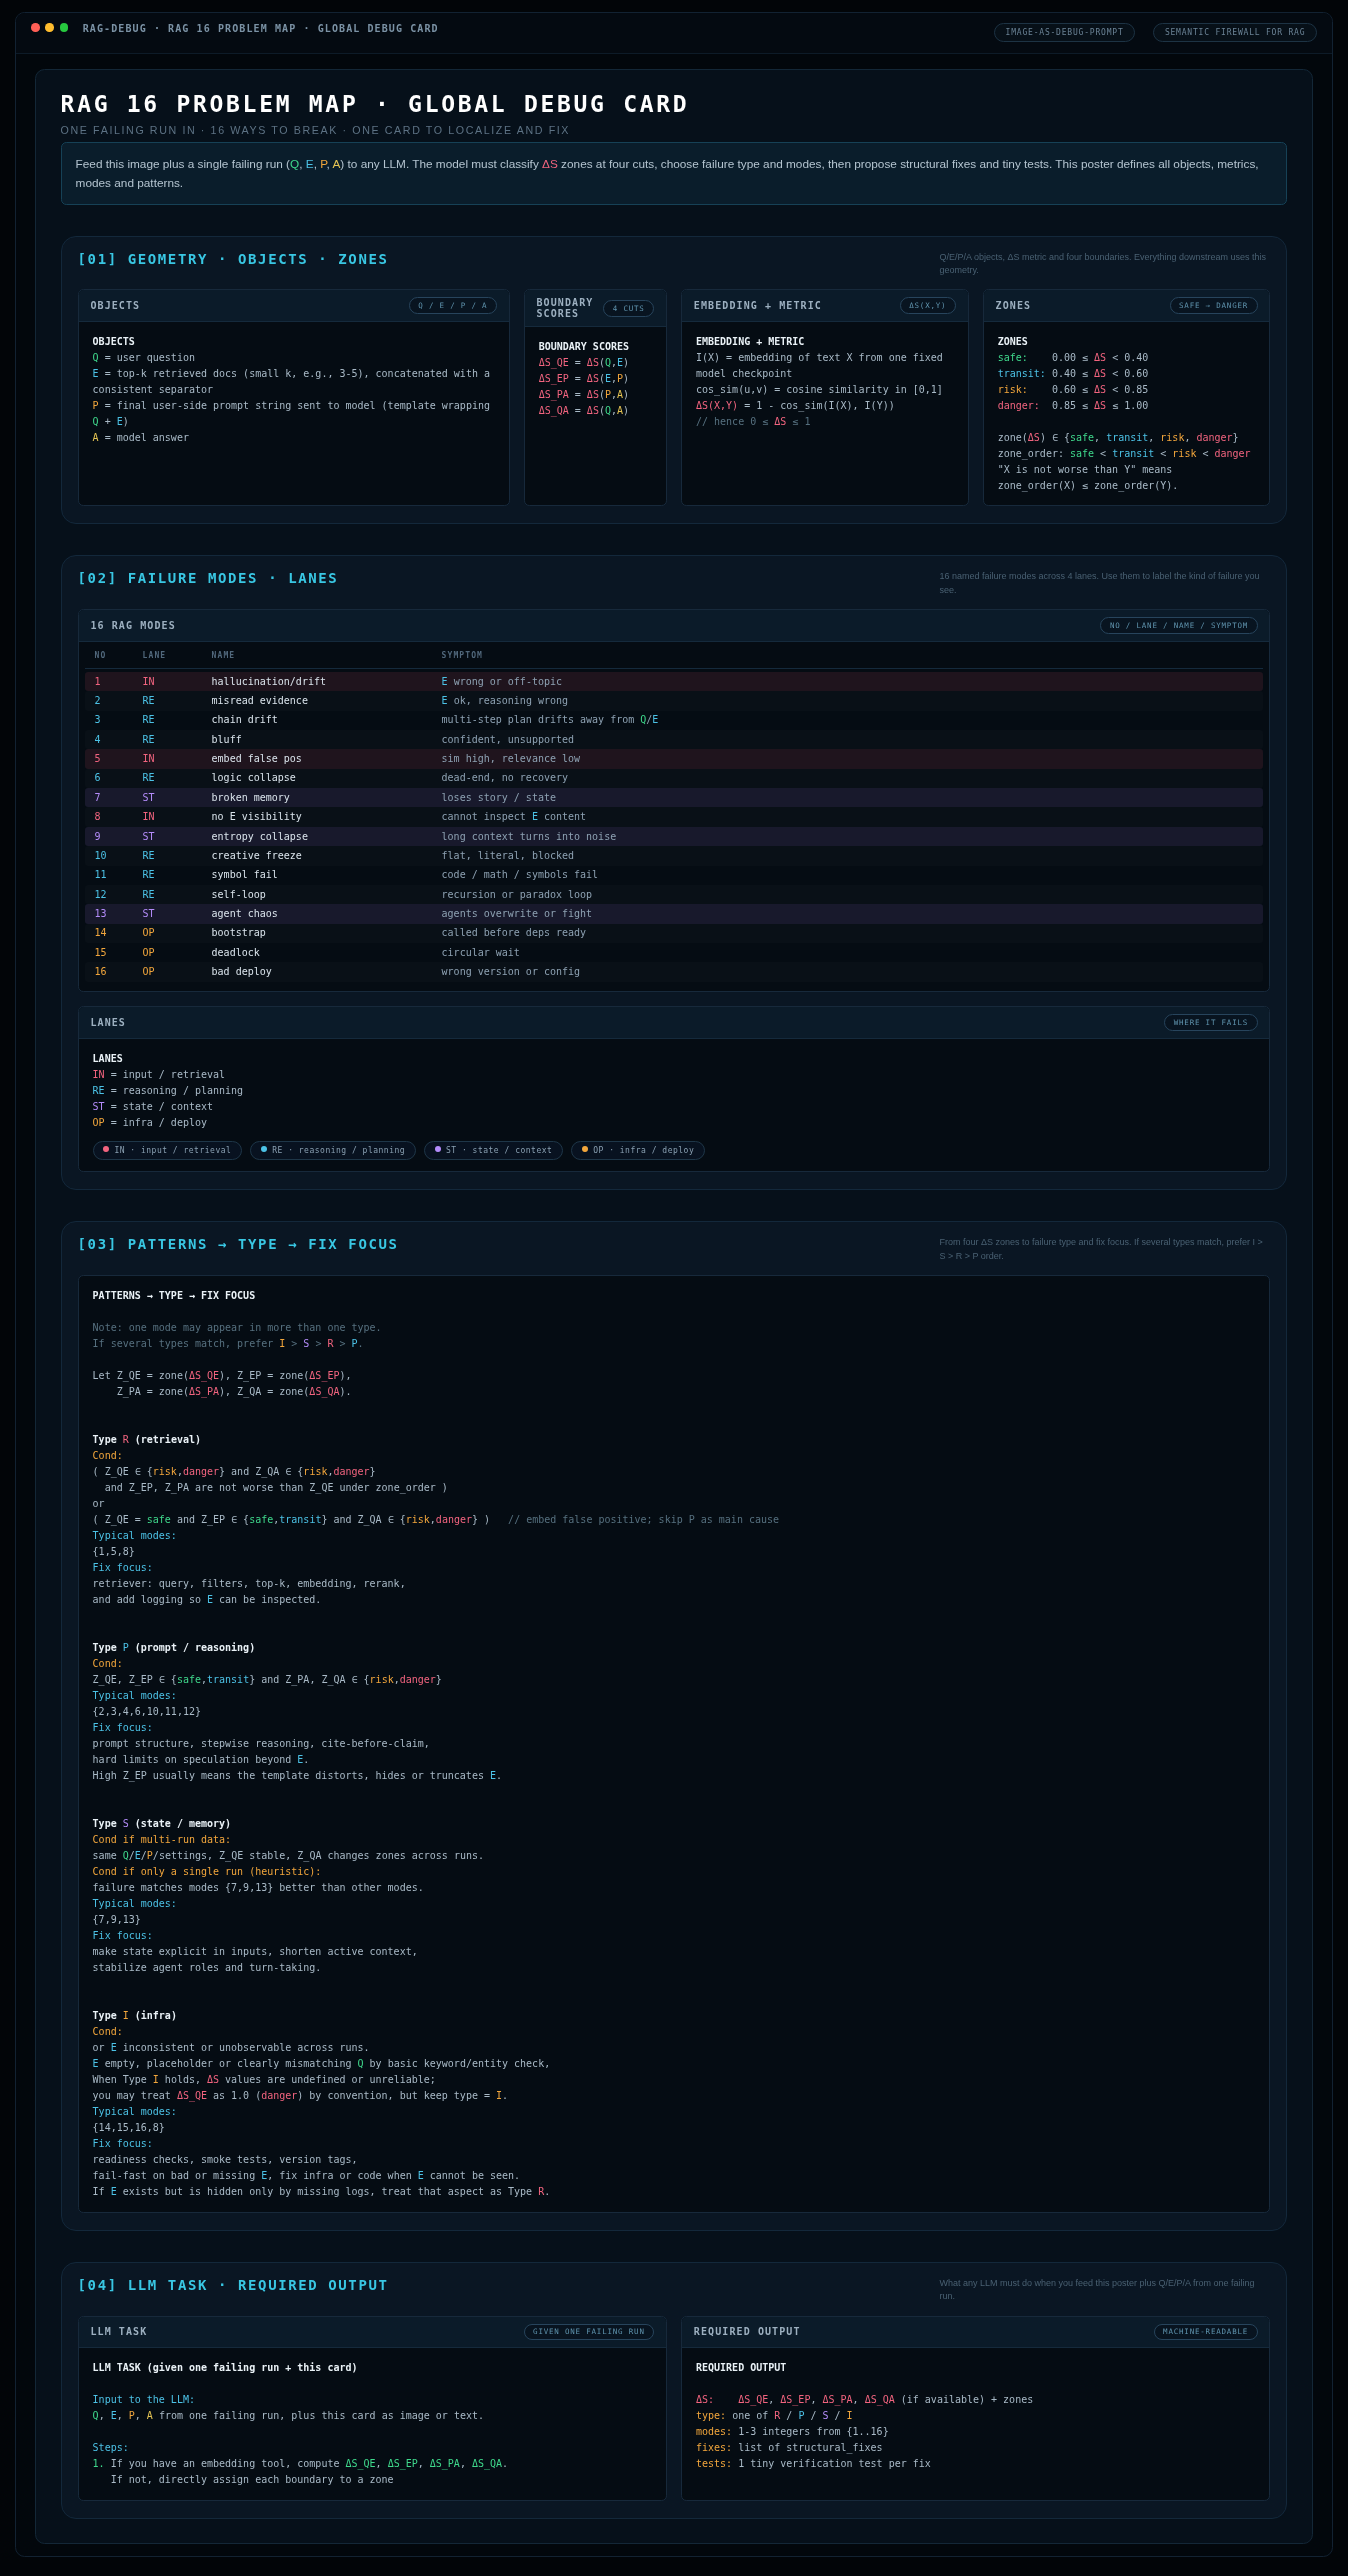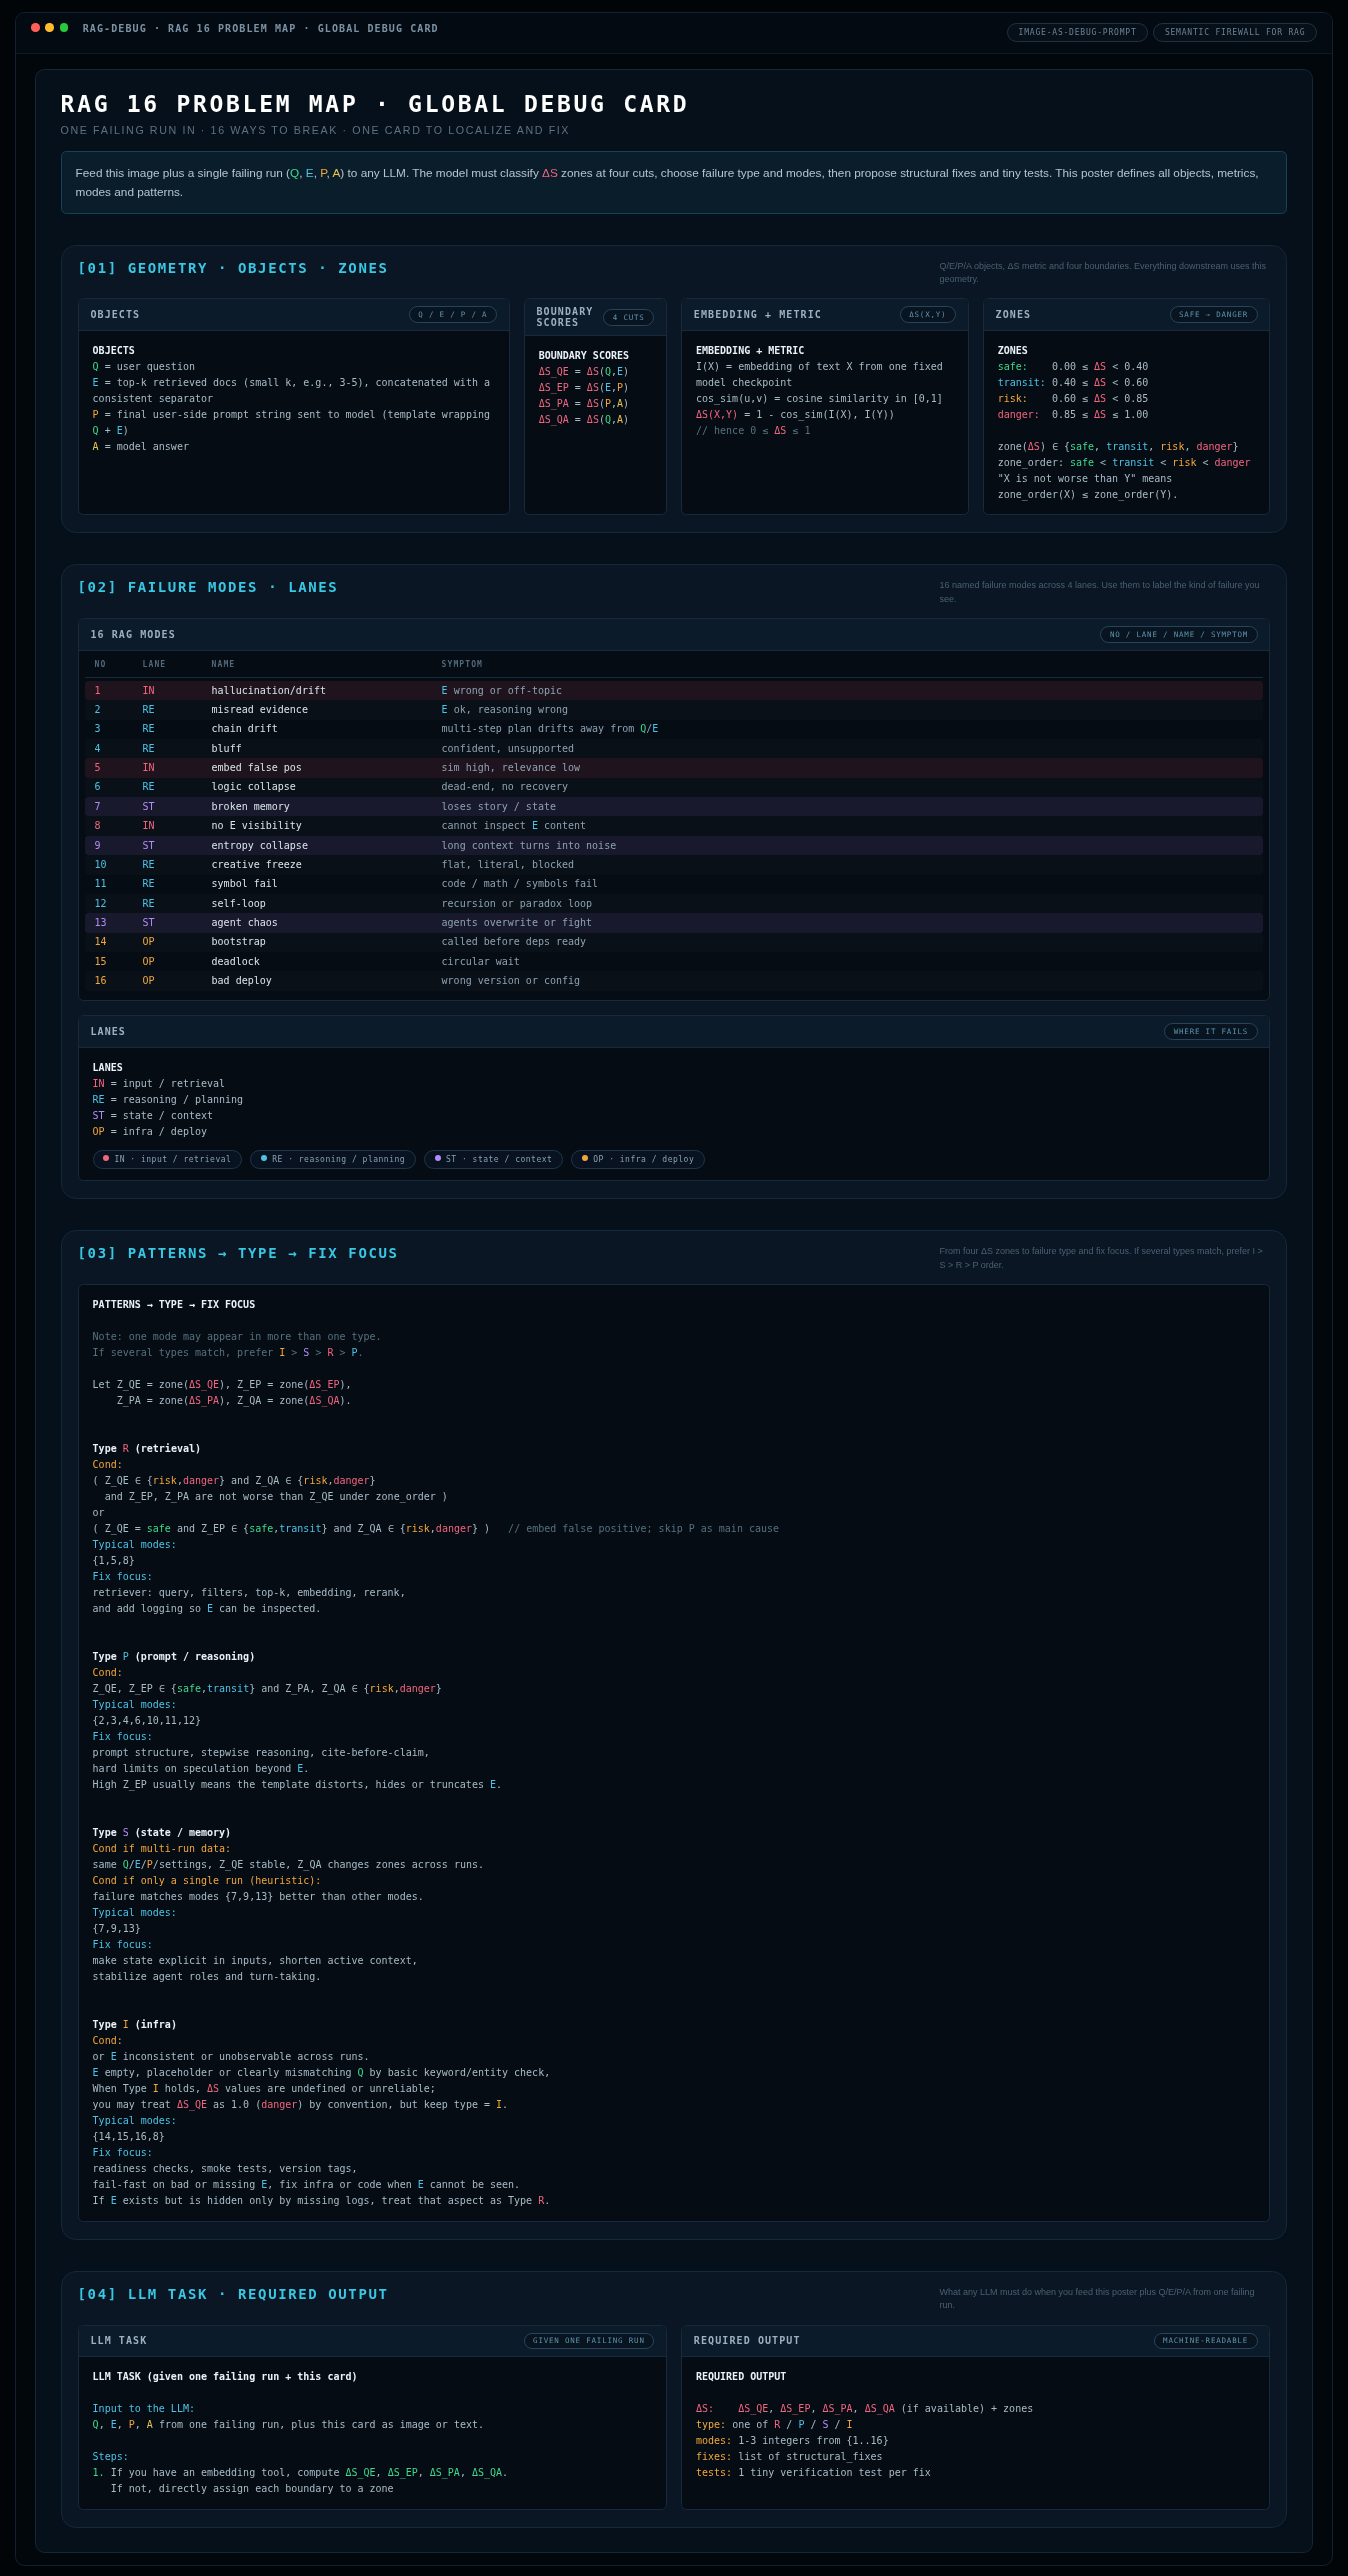--- a/index.html
+++ b/index.html
@@ -4,27 +4,27 @@
 <style>
   *{margin:0;padding:0;box-sizing:border-box}
   html,body{background:#020508}
   body{width:1348px;font-family:"DejaVu Sans Mono","Liberation Mono",monospace;color:#a9bac7}
   .page{padding:11.8px 15px 14px}
   .window{border:0.5px solid #122232;border-radius:9.6px;overflow:hidden;background:#02070c}
   .titlebar{display:flex;align-items:flex-start;gap:5.9px;padding:10.7px 15px;background:#040a11;border-bottom:0.5px solid #0d1b28}
   .wdot{width:8.5px;height:8.5px;border-radius:50%;display:inline-block}
   .wdot-red{background:#ff5f56}.wdot-yellow{background:#ffbd2e}.wdot-green{background:#27c93f}
   .tb-title{margin-left:8.5px;font-size:10px;letter-spacing:1.1px;color:#7b92a5;font-weight:700}
-  .tb-badges{margin-left:auto;display:flex;gap:5px}
+  .tb-badges{margin-left:auto;display:flex;gap:18px}
   .tb-badge{font-size:8px;letter-spacing:0.8px;padding:3.7px 10.7px;color:#6b8396;border:0.5px solid #1d3344;border-radius:534px;background:#071018}
   .content{padding:15px 19px 11.8px}
   .card{background:#06101a;border:0.5px solid #132737;border-radius:9.6px;padding:21.4px 24.6px 24.6px}
   h1{font-size:23px;color:#ffffff;letter-spacing:2.7px;font-weight:700}
   .subtitle{margin-top:7.5px;font-size:10.7px;letter-spacing:1.6px;color:#5d7284;font-family:"Liberation Sans",sans-serif}
-  .callout{margin-top:15px;background:#0a1d2b;border:0.5px solid #164156;border-radius:5.3px;padding:11.8px 14px;font-family:"Liberation Sans",sans-serif;font-size:11.8px;line-height:1.55;color:#b4c4d0}
+  .callout{margin-top:6px;background:#0a1d2b;border:0.5px solid #164156;border-radius:5.3px;padding:11.8px 14px;font-family:"Liberation Sans",sans-serif;font-size:11.8px;line-height:1.55;color:#b4c4d0}
   .callout .cl{white-space:normal;min-height:0;line-height:1.55}
   .sec{margin-top:31px;background:#0a1623;border:0.5px solid #13283b;border-radius:15px;padding:14px 16px 17px}
   .sec-head{display:flex;justify-content:space-between;gap:21.4px;align-items:flex-start;margin-bottom:11.8px}
   .sec-title{font-size:14px;color:#39c7e3;letter-spacing:1.6px;font-weight:700}
   .sec-note{font-family:"Liberation Sans",sans-serif;font-size:9px;color:#496072;max-width:331px;line-height:1.5}
   .two-col{display:flex;gap:14px;align-items:stretch}
   .two-col > .panel{flex:1}
   .col{flex:1;display:flex;flex-direction:row;gap:14px}
   .panel{background:#050c13;border:0.5px solid #17293b;border-radius:5.3px;overflow:hidden}
   .panel-head{background:#0b1b29;border-bottom:0.5px solid #152a3c;padding:7px 11.8px;display:flex;justify-content:space-between;align-items:center}

